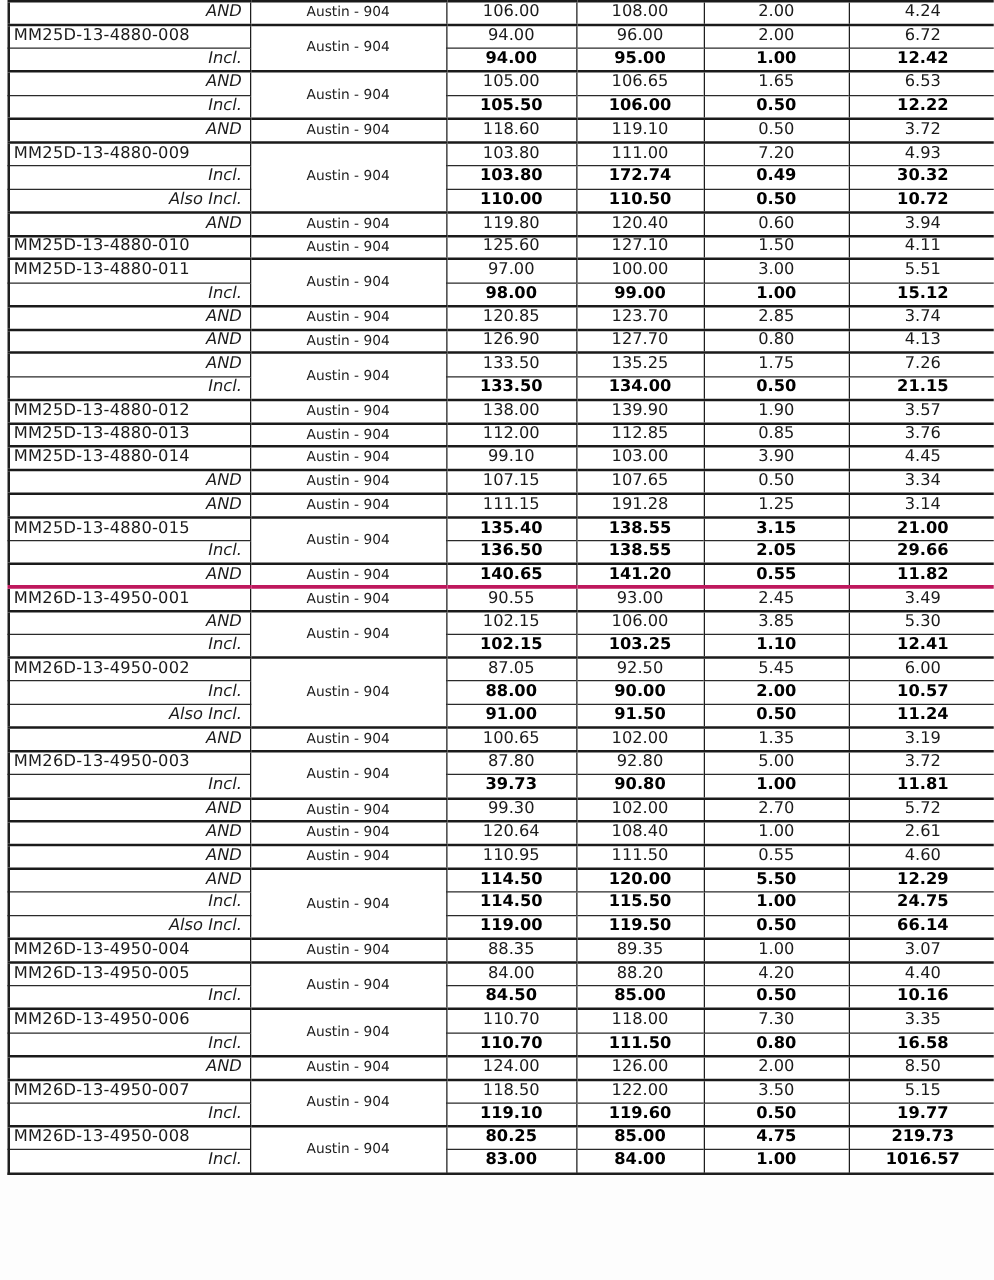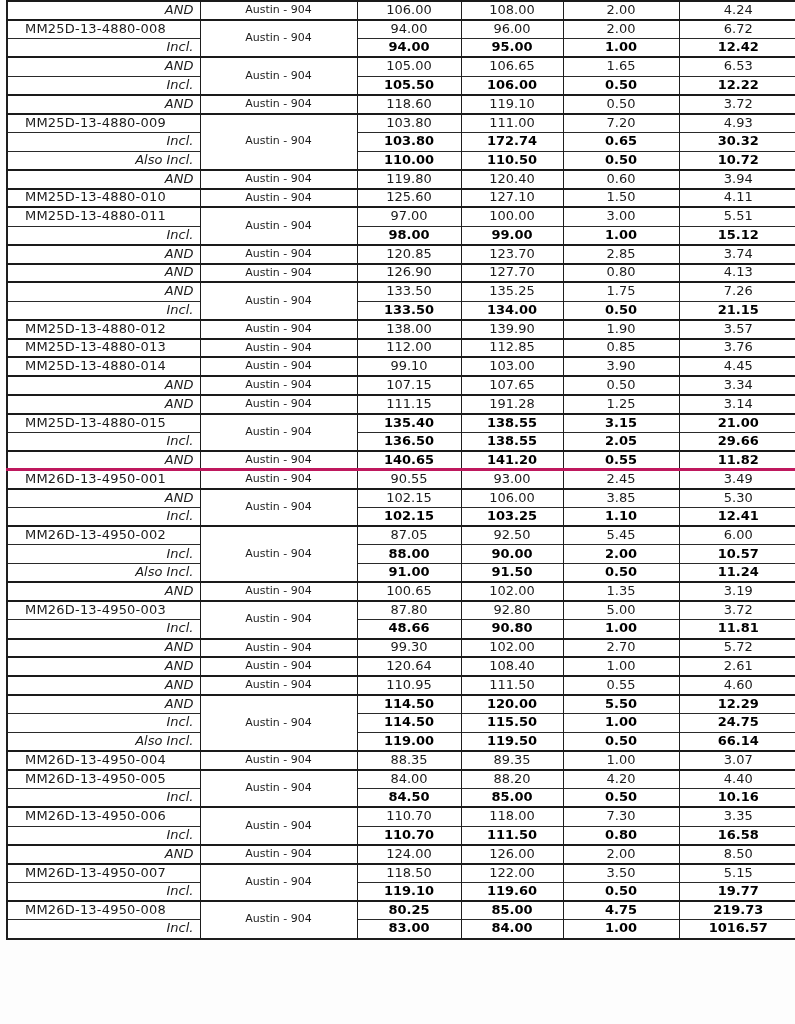--- a/index.html
+++ b/index.html
@@ -33,21 +33,21 @@
     border-left:1px solid #1e1e1e;
     border-right:1px solid #1e1e1e;
     white-space:nowrap;
     overflow:hidden;
   }
   tr.sep-thin    > td { border-top:1px solid #2a2a2a; }
   tr.sep-group   > td { border-top:2px solid #1a1a1a; }
   tr.sep-section > td { border-top:3px solid #be185d; }
   td.lbl-hole {
     text-align:left;
-    padding-left:17px;
+    padding-left:3px;
     letter-spacing:0.2px;
   }
   td.lbl-sub {
     text-align:right;
     padding-right:6px;
     font-style:italic;
   }
   td.loc { font-size:11px; }
   tr.bold > td.num {
     font-weight:bold;
@@ -118,21 +118,21 @@
         <td rowspan="3" class="loc">Austin - 904</td>
         <td class="num">103.80</td>
         <td class="num">111.00</td>
         <td class="num">7.20</td>
         <td class="num">4.93</td>
       </tr>
       <tr class="sep-thin bold">
         <td class="lbl-sub">Incl.</td>
         <td class="num">103.80</td>
         <td class="num">172.74</td>
-        <td class="num">0.65</td>
+        <td class="num">0.49</td>
         <td class="num">30.32</td>
       </tr>
       <tr class="sep-thin bold">
         <td class="lbl-sub">Also Incl.</td>
         <td class="num">110.00</td>
         <td class="num">110.50</td>
         <td class="num">0.50</td>
         <td class="num">10.72</td>
       </tr>
       <tr class="sep-group">
@@ -316,21 +316,21 @@
       <tr class="sep-group">
         <td class="lbl-hole">MM26D-13-4950-003</td>
         <td rowspan="2" class="loc">Austin - 904</td>
         <td class="num">87.80</td>
         <td class="num">92.80</td>
         <td class="num">5.00</td>
         <td class="num">3.72</td>
       </tr>
       <tr class="sep-thin bold">
         <td class="lbl-sub">Incl.</td>
-        <td class="num">48.66</td>
+        <td class="num">39.73</td>
         <td class="num">90.80</td>
         <td class="num">1.00</td>
         <td class="num">11.81</td>
       </tr>
       <tr class="sep-group">
         <td class="lbl-sub">AND</td>
         <td rowspan="1" class="loc">Austin - 904</td>
         <td class="num">99.30</td>
         <td class="num">102.00</td>
         <td class="num">2.70</td>

